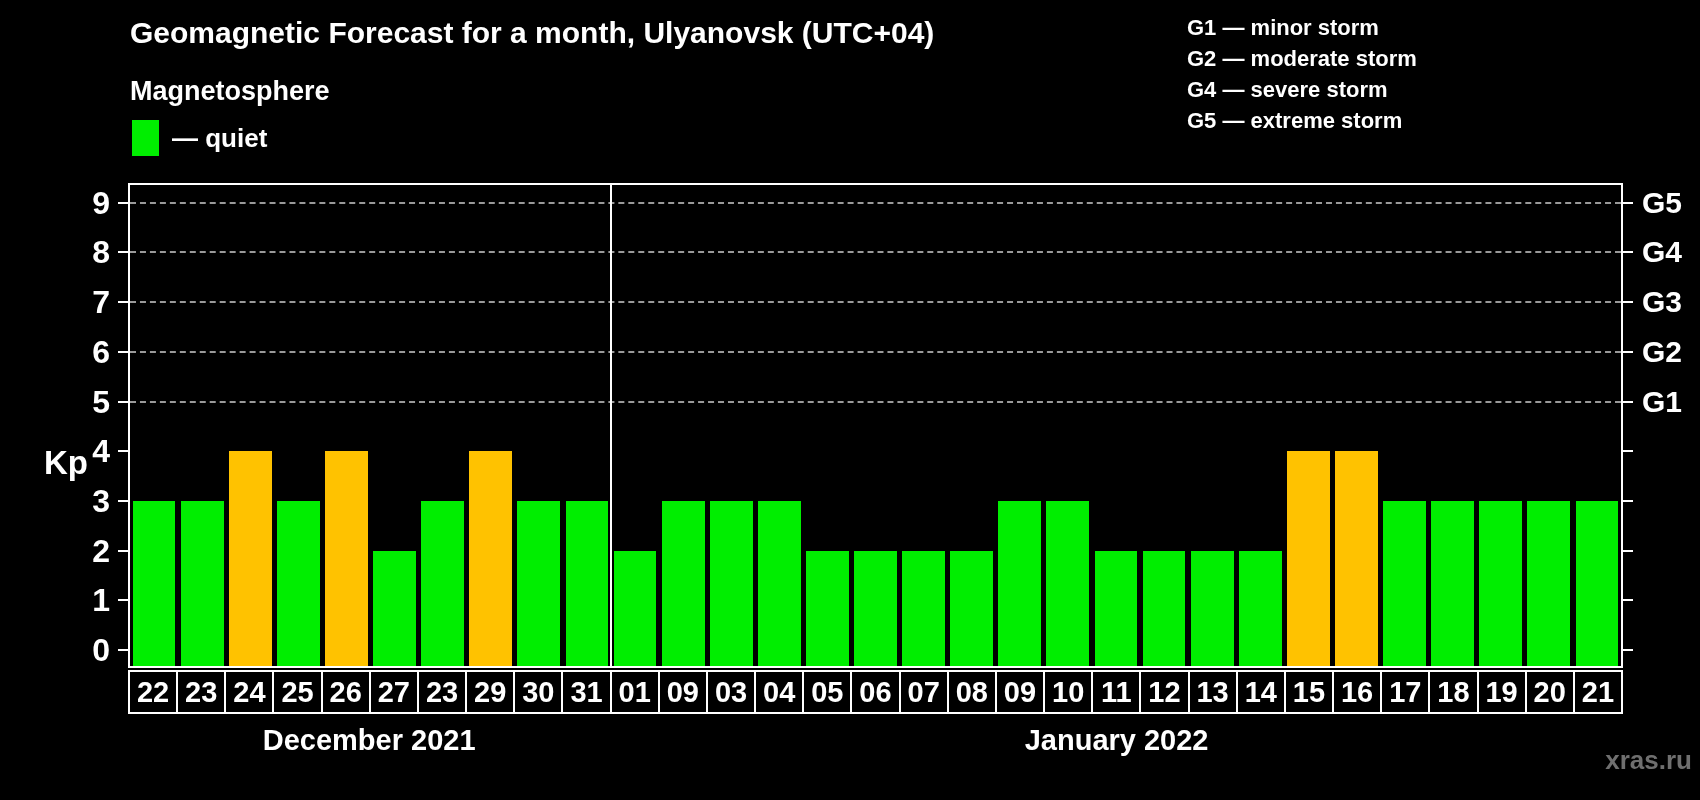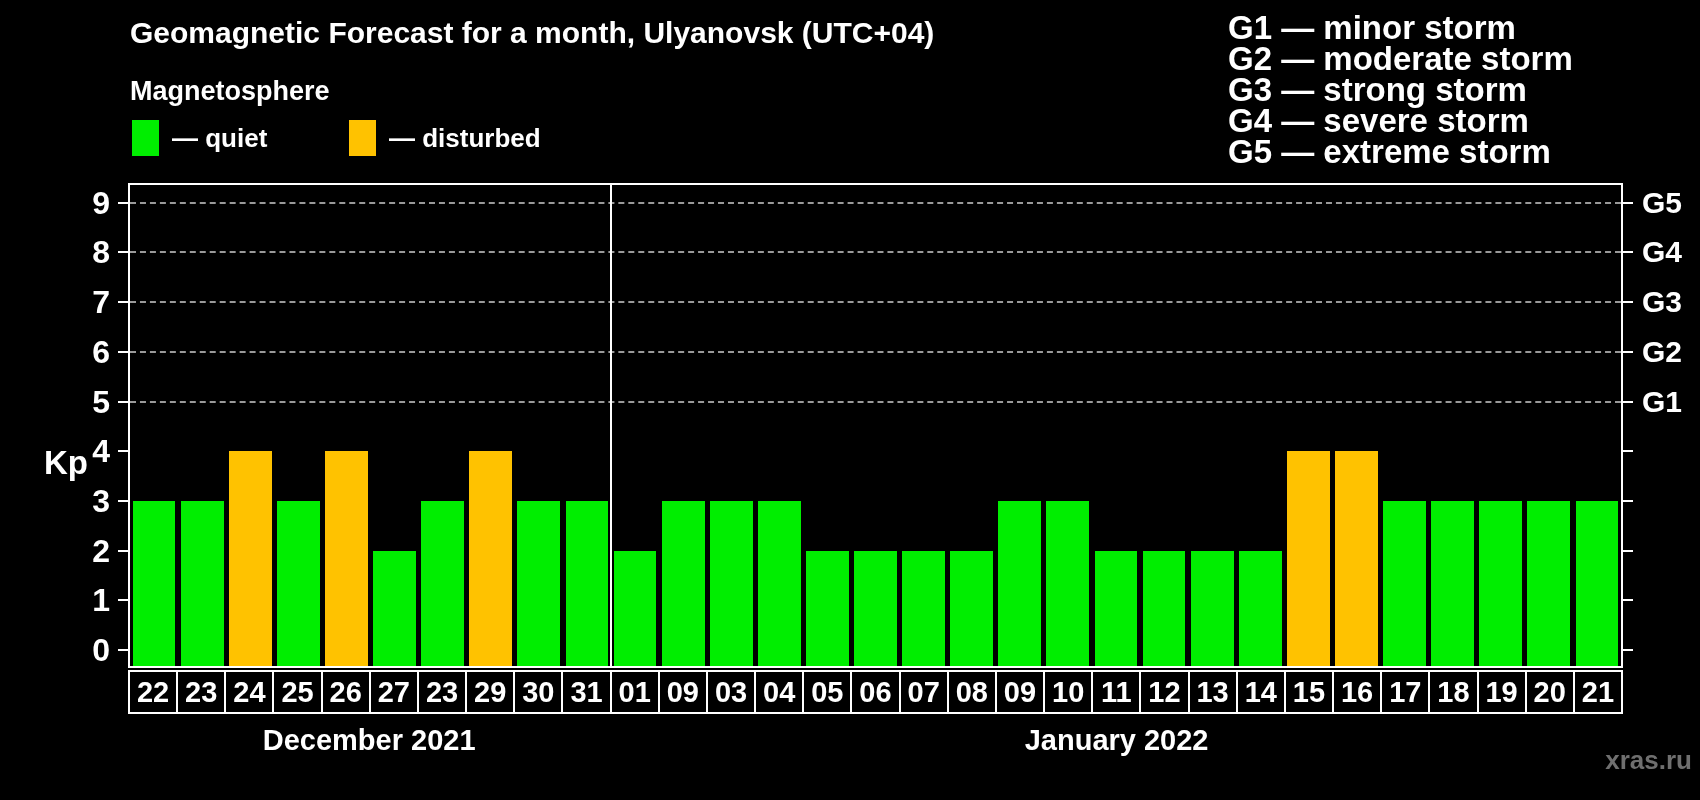--- a/index.html
+++ b/index.html
@@ -1,20 +1,20 @@
 <!DOCTYPE html>
 <html><head>
 <meta charset="utf-8">
 <style>
   html,body{margin:0;padding:0;background:#000;}
   .canvas{position:relative;width:1700px;height:800px;background:#000;overflow:hidden;
           font-family:"Liberation Sans",sans-serif;color:#fff;}
   .title{position:absolute;left:130px;top:16px;font-size:30px;font-weight:bold;white-space:nowrap;}
   .subtitle{position:absolute;left:130px;top:76px;font-size:27px;font-weight:bold;}
-  .g-legend{position:absolute;left:1228px;top:12px;font-size:33px;font-weight:bold;line-height:31px;white-space:nowrap;}
+  .g-legend{position:absolute;left:1187px;top:12px;font-size:22px;font-weight:bold;line-height:31px;white-space:nowrap;}
   .legend-row{position:absolute;left:4px;top:119px;height:40px;width:100%;}
   .legend-item{position:absolute;display:flex;align-items:center;height:38px;}
   .legend-item .swatch{width:27px;height:36px;margin-right:13px;}
   .legend-item .lab{font-size:26px;font-weight:bold;white-space:nowrap;}
   .plot{position:absolute;left:128px;top:183px;width:1495px;height:485px;
         border:2px solid #fff;box-sizing:border-box;}
   .gridline{position:absolute;left:0;right:0;height:0;border-top:2px dashed #9a9a9a;}
   .bars{position:absolute;left:0;top:0;right:0;bottom:0;display:grid;
         grid-template-columns:repeat(31,1fr);align-items:end;}
   .bar-cell{position:relative;height:100%;display:flex;justify-content:center;align-items:flex-end;}
@@ -36,35 +36,30 @@
 </head>
 <body>
 
 <div class="canvas">
 
   <div class="title">Geomagnetic Forecast for a month, Ulyanovsk (UTC+04)</div>
 
   <div class="g-legend">
     <div>G1 — minor storm</div>
     <div>G2 — moderate storm</div>
-    <div>G3 — strong storm</div>
     <div>G4 — severe storm</div>
     <div>G5 — extreme storm</div>
   </div>
 
   <div class="subtitle">Magnetosphere</div>
 
   <div class="legend-row">
     <div class="legend-item" style="left:128px">
       <span class="swatch" style="background: rgb(0, 238, 0);"></span>
       <span class="lab">— quiet</span>
-    </div>
-    <div class="legend-item" style="left:345px">
-      <span class="swatch" style="background: rgb(255, 194, 0);"></span>
-      <span class="lab">— disturbed</span>
     </div>
   </div>
 
   <div class="kp-title">Kp</div>
 
   <div class="plot">
     <div id="gridlines">
         <div class="gridline" style="top: 215.5px;"></div>
         <div class="gridline" style="top: 165.8px;"></div>
         <div class="gridline" style="top: 116.1px;"></div>

